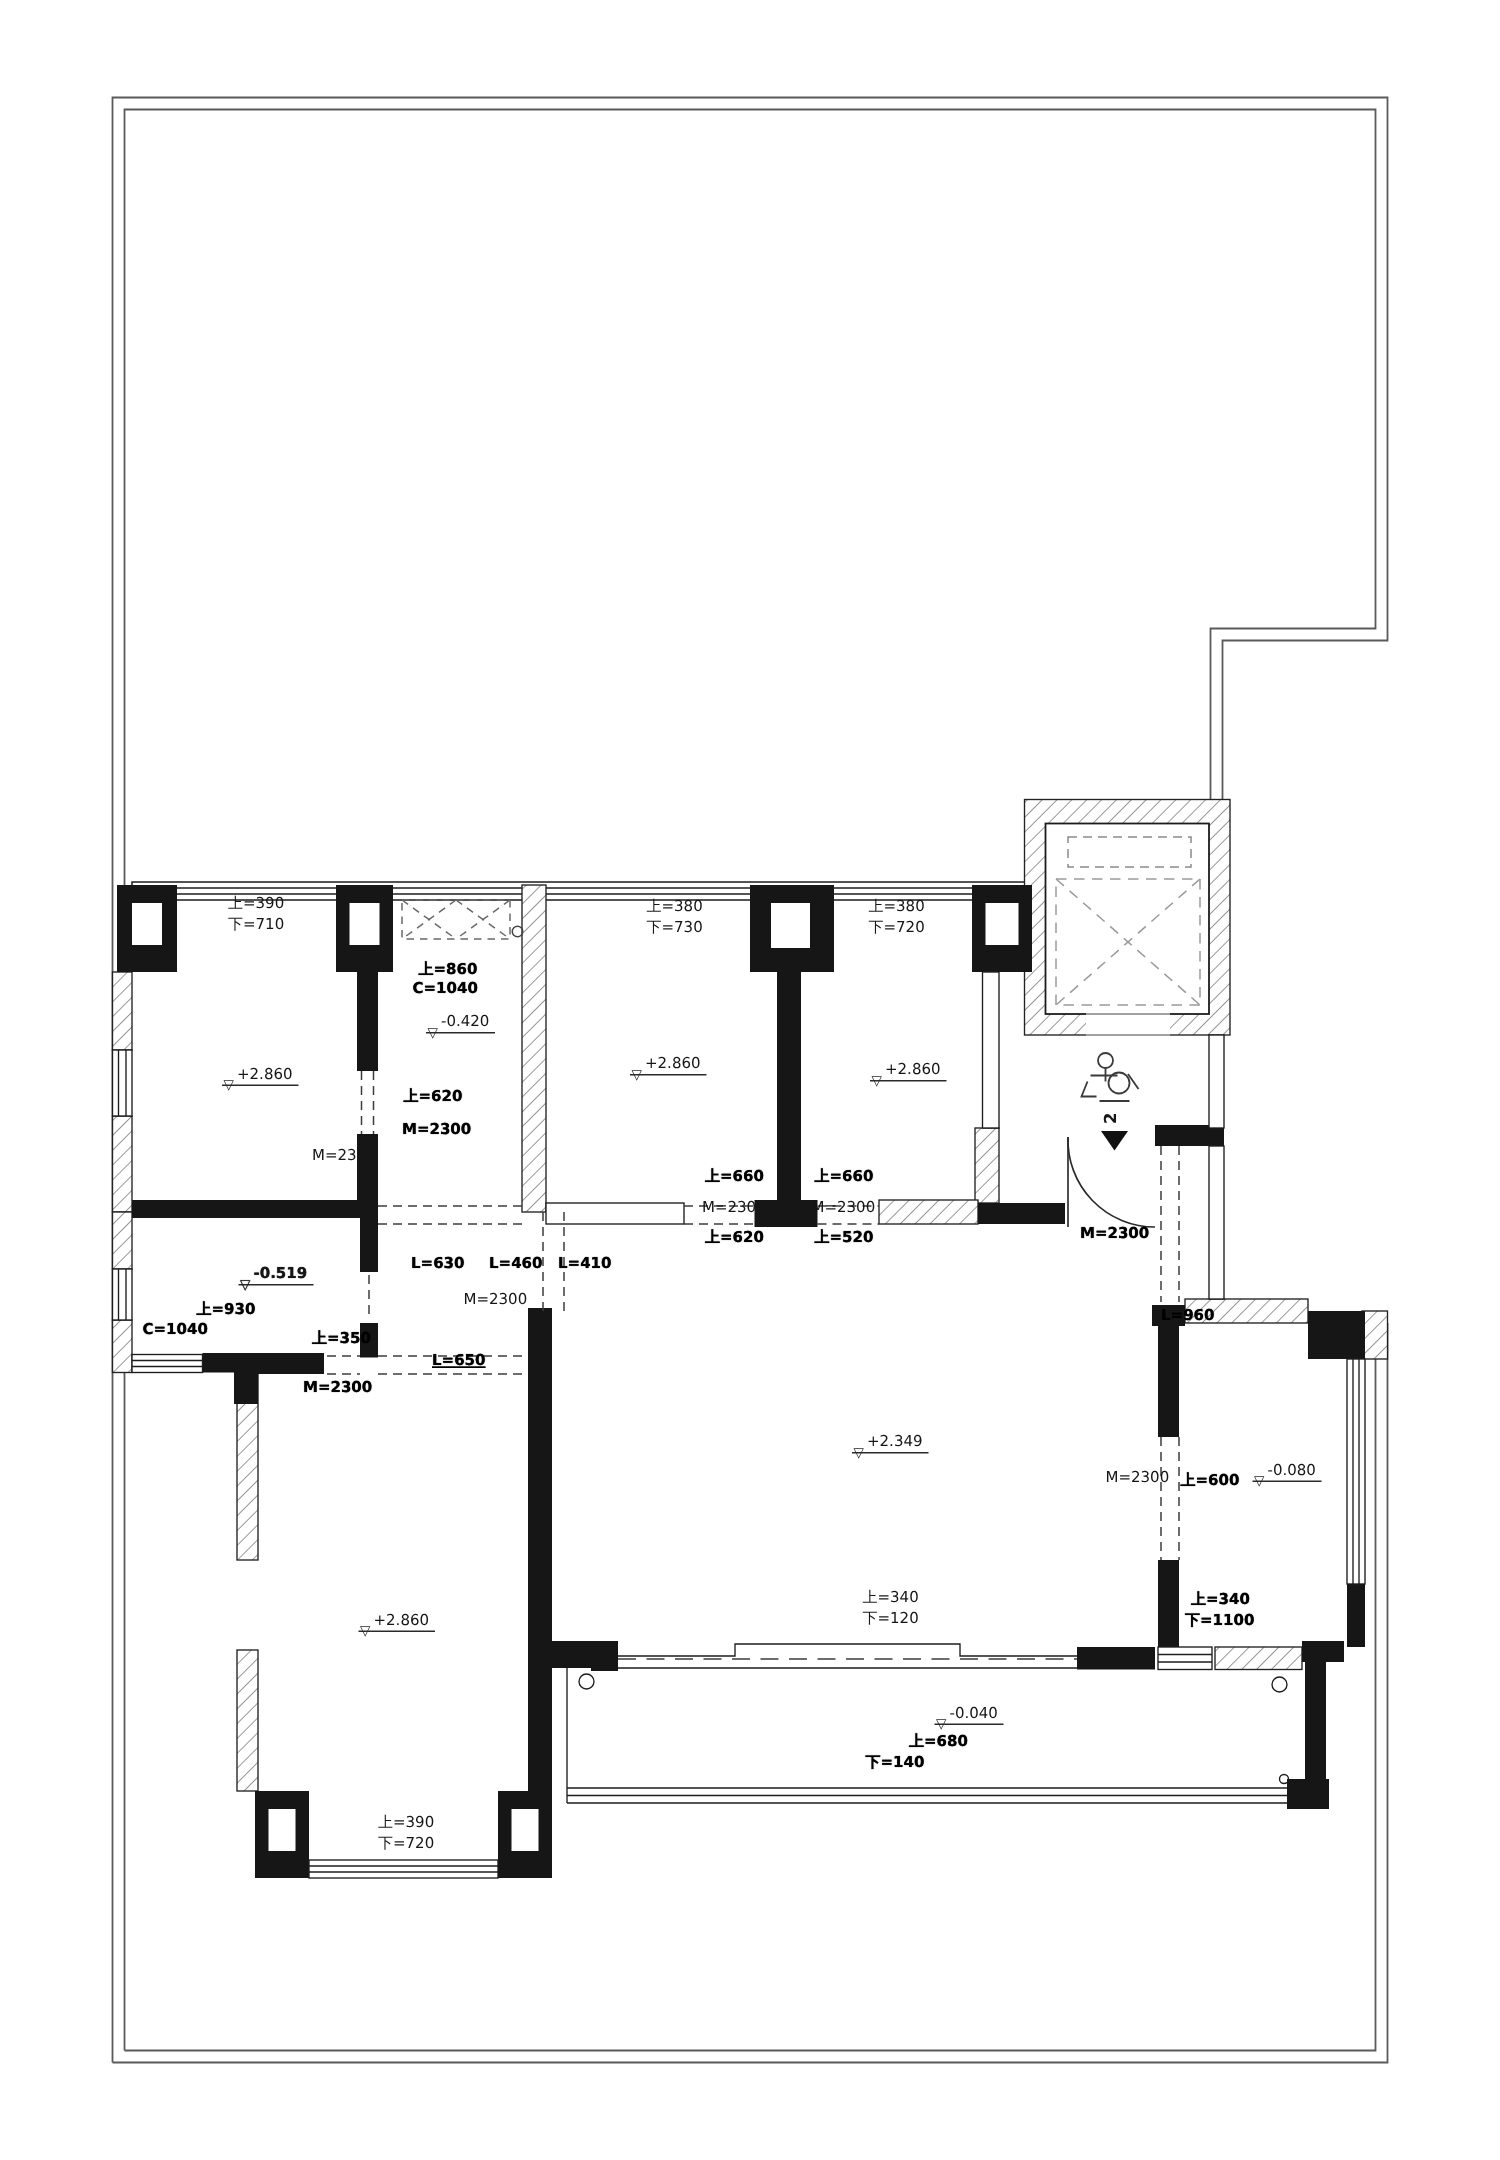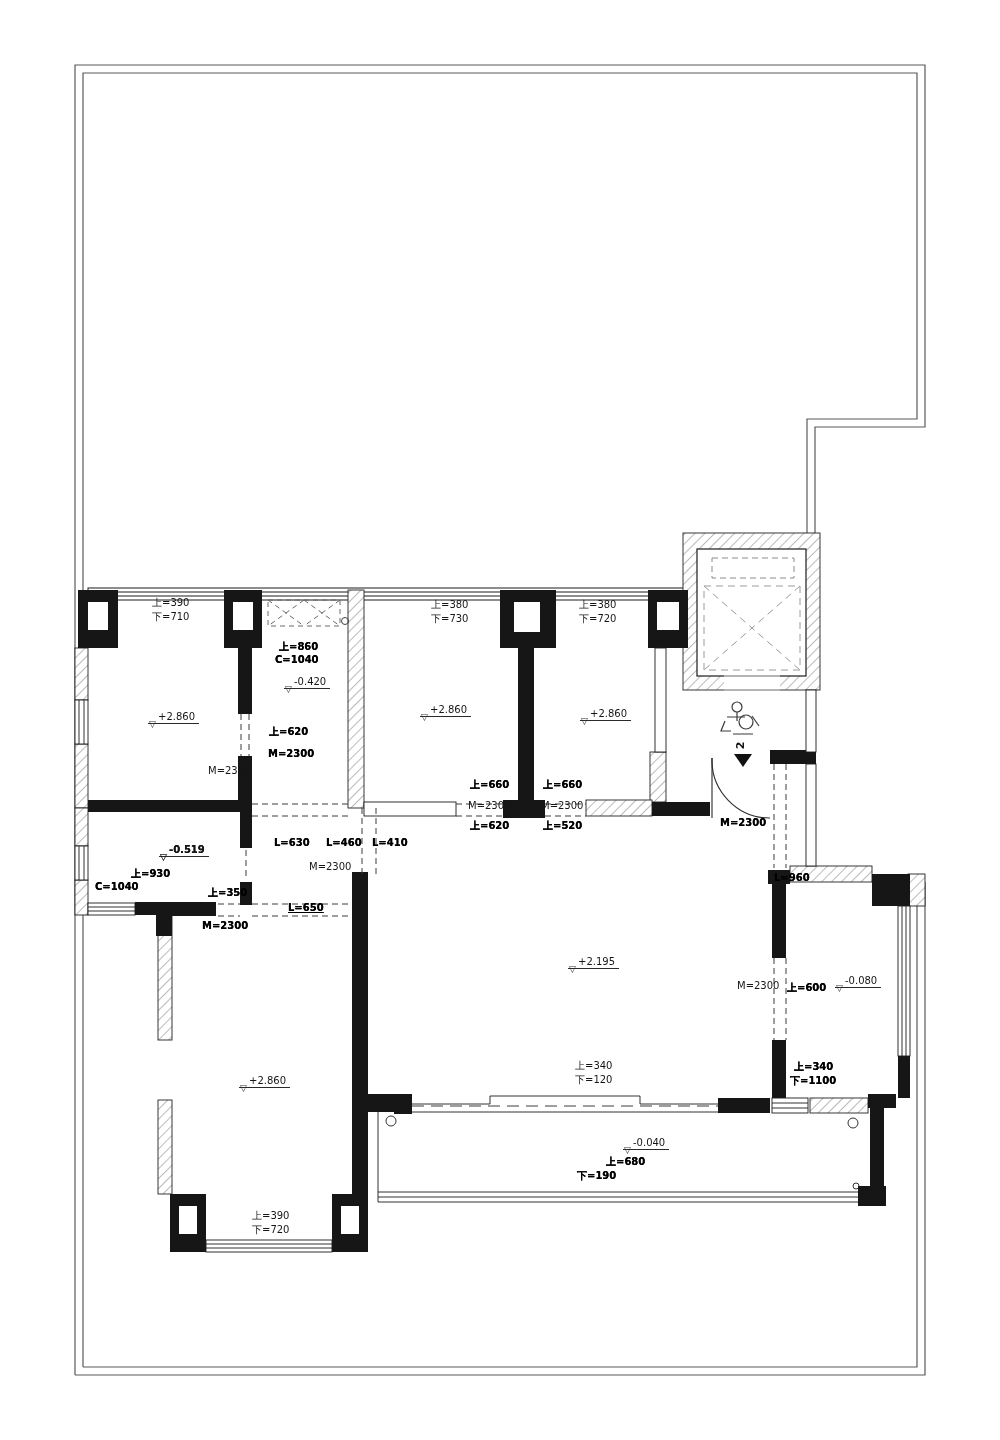--- a/index.html
+++ b/index.html
@@ -222,29 +222,29 @@
       <div class="lbl b" style="left: 372px; top: 837px;">L=410</div>
       <div class="lbl n" style="left: 309px; top: 861px;">M=2300</div>
       <div class="elev eb" style="left: 159px; top: 845px;"><span class="tri">▽</span><span class="num">-0.519</span></div>
       <div class="lbl b" style="left: 99px; top: 868px; margin-left: 32px;">上=930</div>
       <div class="lbl b" style="left: 95px; top: 881px;">C=1040</div>
       <div class="lbl b" style="left: 208px; top: 887px;">上=350</div>
       <div class="lbl b" style="left: 288px; top: 902px; text-decoration: underline;">L=650</div>
       <div class="lbl b" style="left: 202px; top: 920px;">M=2300</div>
       <div class="lbl b" style="left: 720px; top: 817px;">M=2300</div>
       <div class="lbl b" style="left: 774px; top: 824px; margin-top: 48px;">L=960</div>
-      <div class="elev" style="left: 568px; top: 957px;"><span class="tri">▽</span><span class="num">+2.195</span></div>
+      <div class="elev" style="left: 568px; top: 957px;"><span class="tri">▽</span><span class="num">+2.349</span></div>
       <div class="lbl n" style="left: 737px; top: 980px;">M=2300</div>
       <div class="lbl b" style="left: 787px; top: 982px;">上=600</div>
       <div class="elev" style="left: 835px; top: 976px;"><span class="tri">▽</span><span class="num">-0.080</span></div>
       <div class="lbl n" style="left: 575px; top: 1060px;">上=340</div>
       <div class="lbl n" style="left: 575px; top: 1074px;">下=120</div>
       <div class="lbl b" style="left: 794px; top: 1061px;">上=340</div>
       <div class="lbl b" style="left: 790px; top: 1075px;">下=1100</div>
       <div class="elev" style="left: 623px; top: 1138px;"><span class="tri">▽</span><span class="num">-0.040</span></div>
       <div class="lbl b" style="left: 606px; top: 1156px;">上=680</div>
-      <div class="lbl b" style="left: 577px; top: 1170px;">下=190</div>
+      <div class="lbl b" style="left: 577px; top: 1170px;">下=140</div>
       <div class="elev" style="left: 239px; top: 1076px;"><span class="tri">▽</span><span class="num">+2.860</span></div>
       <div class="lbl n" style="left: 252px; top: 1210px;">上=390</div>
       <div class="lbl n" style="left: 252px; top: 1224px;">下=720</div>
       <div class="lbl m" style="left: 737px; top: 740px;">2</div>
     </div>
 </div>
 
 </body></html>

